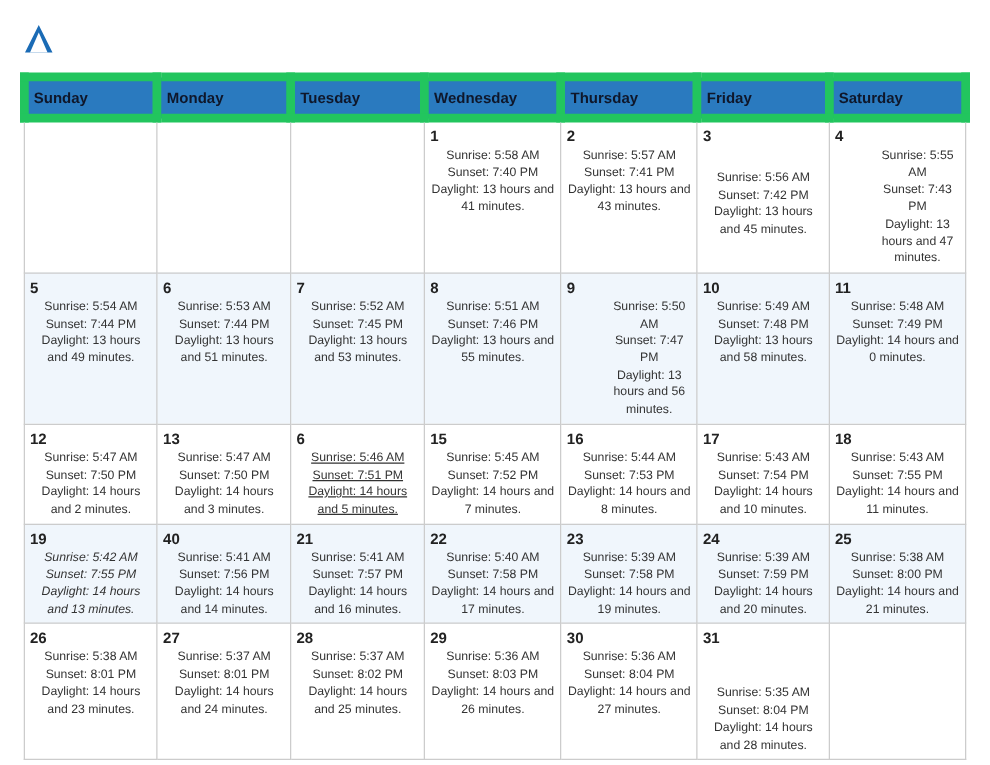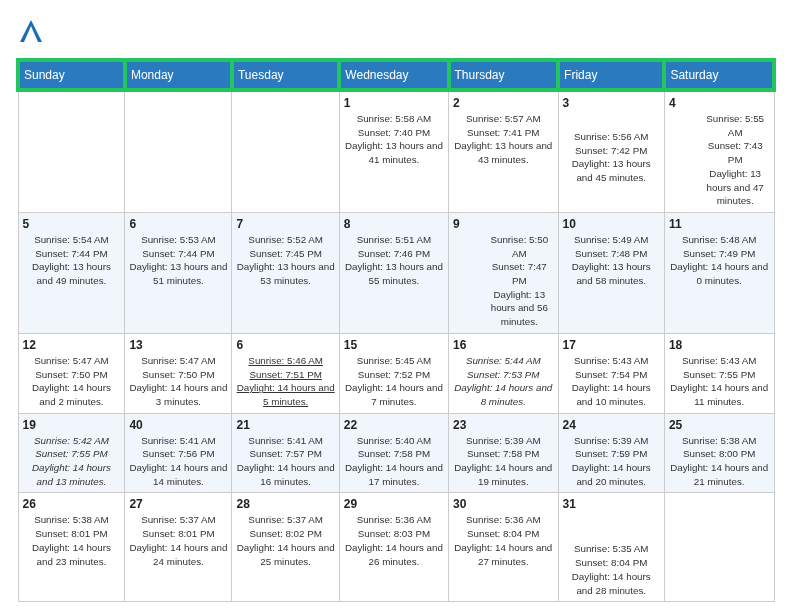--- a/index.html
+++ b/index.html
@@ -44,26 +44,26 @@
       font-size: 14px;
       color: #333;
     }
     table {
       width: 100%;
       border-collapse: collapse;
       font-size: 10.5px;
     }
     thead tr th {
       background-color: #2a7abf;
-      color: #ffffff;
+      color: #0f172a;
       padding: 6px 4px;
       text-align: left;
       font-size: 12px;
-      font-weight: normal;
-      border: 4px solid #22c55e;
+      font-weight: bold;
+      border: 7px solid #22c55e;
     }
     tbody tr td {
       border: 1px solid #ccc;
       vertical-align: top;
       padding: 4px 4px;
       width: 113px;
       min-height: 80px;
     }
     tbody tr:nth-child(even) td {
       background-color: #f0f6fc;
@@ -213,21 +213,21 @@
 Daylight: 14 hours and 5 minutes.</div>
         </td>
         <td>
           <div class="day-number">15</div>
           <div class="day-info" style="white-space: pre-line;">Sunrise: 5:45 AM
 Sunset: 7:52 PM
 Daylight: 14 hours and 7 minutes.</div>
         </td>
         <td>
           <div class="day-number">16</div>
-          <div class="day-info" style="white-space: pre-line; font-style: italic;">Sunrise: 5:44 AM
+          <div class="day-info" style="white-space: pre-line;">Sunrise: 5:44 AM
 Sunset: 7:53 PM
 Daylight: 14 hours and 8 minutes.</div>
         </td>
         <td>
           <div class="day-number">17</div>
           <div class="day-info" style="white-space: pre-line;">Sunrise: 5:43 AM
 Sunset: 7:54 PM
 Daylight: 14 hours and 10 minutes.</div>
         </td>
         <td>

